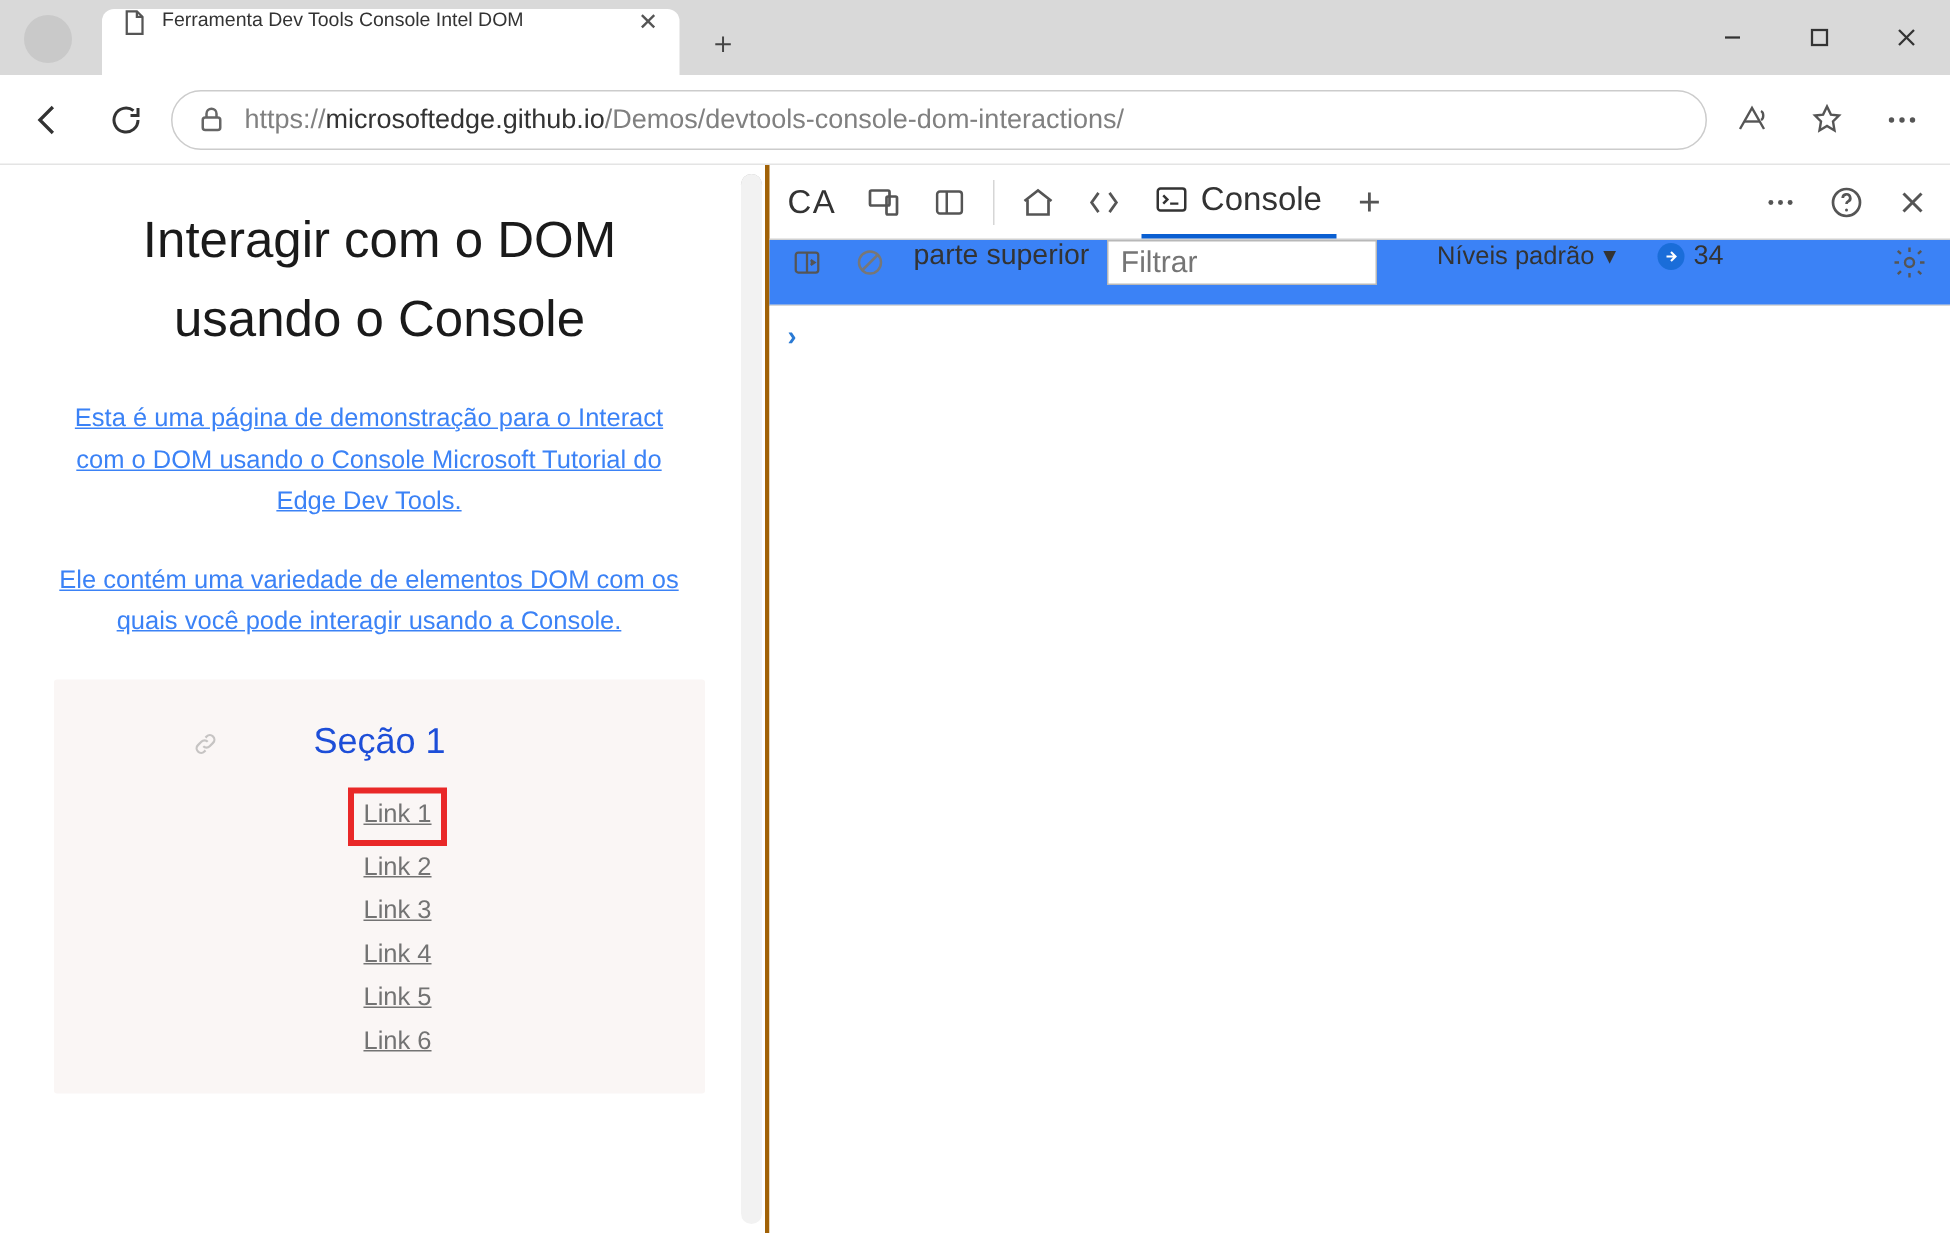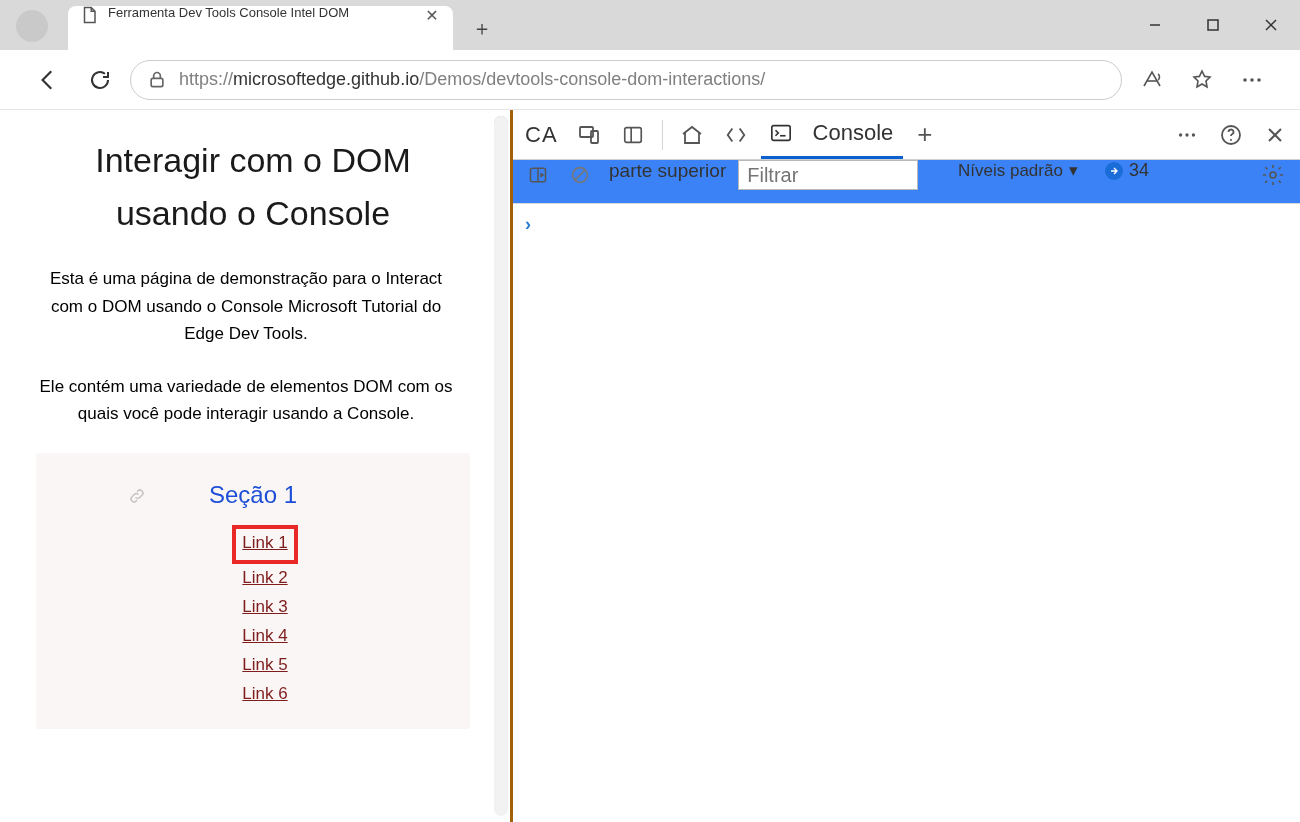--- a/index.html
+++ b/index.html
@@ -11,51 +11,51 @@
   .tab { position: absolute; left: 68px; top: 6px; height: 44px; width: 385px; background: #fff; border-radius: 8px 8px 0 0; display: flex; align-items: flex-start; padding: 0 12px; gap: 10px; }
   .tab .file-icon { width: 18px; height: 18px; }
   .tab-title-wrap { flex: 1; display: flex; flex-direction: column; line-height: 1.05; overflow: hidden; }
   .tab-title1 { font-size: 13px; color: #333; white-space: nowrap; overflow: hidden; text-overflow: ellipsis; }
   .tab .close { width: 18px; height: 18px; display:flex; align-items:center; justify-content:center; color:#555; font-size:16px; }
   .new-tab { position: absolute; left: 468px; top: 14px; width: 28px; height: 28px; display:flex; align-items:center; justify-content:center; color:#444; font-size:20px; }
   .win-controls { position: absolute; right: 0; top: 0; height: 50px; display: flex; }
   .win-btn { width: 58px; height: 50px; display:flex; align-items:center; justify-content:center; color:#333; font-size:14px; }
 
   
-  .addrbar { height: 60px; background: #fff; display: flex; align-items: center; padding: 0 26px; gap: 8px; border-bottom: 1px solid #e4e4e4; }
+  .addrbar { height: 60px; background: #fff; display: flex; align-items: center; padding: 0 10px; gap: 8px; border-bottom: 1px solid #e4e4e4; }
   .icon-btn { width: 44px; height: 44px; display:flex; align-items:center; justify-content:center; color:#424242; border-radius: 6px; }
   .url-box { flex: 1; height: 40px; border: 1px solid #ccc; border-radius: 20px; display: flex; align-items: center; padding: 0 16px; gap: 12px; background:#fff; }
   .url-text { font-size: 18px; color: #808080; white-space: nowrap; }
   .url-text .host { color: #333; }
   .addr-right { display:flex; gap:6px; align-items:center; }
 
   
   .main { display: flex; height: calc(822px - 50px - 60px); }
 
   
   .pane-left { width: 510px; position: relative; background:#fff; }
   .pane-left .scroll { position:absolute; inset:6px 10px 6px 6px; overflow:hidden; padding: 18px 30px 0 30px; text-align: center; }
   .pane-left::after { content:""; position:absolute; right:2px; top:6px; width:14px; height:calc(100% - 12px); background:#f2f2f2; border-radius:7px; }
   .scroll-thumb { position:absolute; right:2px; top:6px; width:14px; height:160px; background:#bcbcbc; border-radius:7px; }
   .pane-left h1 { font-size: 34px; font-weight: 400; line-height: 1.55; margin-bottom: 26px; color:#1a1a1a; }
-  .pane-left p { font-size: 17px; color:#000000; line-height:1.6; margin-bottom: 26px; max-width: 420px; }
+  .pane-left p { font-size: 17px; color:#3b82f6; line-height:1.6; margin-bottom: 26px; max-width: 420px; text-decoration: underline; }
   .section-box { background:#faf6f5; border-radius:2px; padding: 28px 120px 20px 120px; margin-top:10px; }
   .section-title { font-size:24px; font-weight:400; color:#1d4ed8; position:relative; }
   .section-title .link-ico { position:absolute; left:-28px; top:6px; opacity:.45; }
   .link-list { margin-top:16px; padding-left: 24px; }
-  .link-list a { display:block; color:#7f1d1d; text-decoration:underline; font-size:17px; line-height:1.7; }
+  .link-list a { display:block; color:#737373; text-decoration:underline; font-size:17px; line-height:1.7; }
   .link-hl { display:inline-block; border:4px solid #e92828; padding:0 6px 2px 6px; }
 
   
   .pane-dev { flex:1; display:flex; flex-direction:column; background:#fff; border-left:3px solid #a16207; }
   .dev-tabs { height:50px; display:flex; align-items:center; gap:6px; padding: 0 6px; border-bottom:1px solid #d0d0d0; position:relative; }
   .dev-ca { font-size:22px; font-weight:400; padding:0 6px; color:#333; letter-spacing:1px; }
   .dev-tab-btn { width:38px; height:38px; display:flex; align-items:center; justify-content:center; color:#555; }
   .dev-divider { width:1px; height:30px; background:#d6d6d6; margin:0 4px; }
-  .dev-console-tab { display:flex; align-items:center; gap:20px; height:48px; padding:0 10px 0 8px; border-bottom:3px solid #0a5fd1; font-size:22px; color:#333; }
+  .dev-console-tab { display:flex; align-items:center; gap:8px; height:48px; padding:0 10px 0 8px; border-bottom:3px solid #0a5fd1; font-size:22px; color:#333; }
   .dev-plus { font-size:26px; color:#555; padding:0 8px; }
   .dev-right { position:absolute; right:6px; top:0; height:50px; display:flex; align-items:center; gap:6px; }
 
   .dev-toolbar { height:44px; background:#3b82f6; border-bottom:1px solid #d8d8d8; display:flex; padding:0 8px; gap:8px; position:relative; }
   .tb-btn { width:34px; height:30px; display:flex; align-items:center; justify-content:center; color:#555; }
   .ctx-label { font-size:19px; color:#333; padding:0 4px; }
   .filter-input { width:180px; height:30px; border:1px solid #b8b8b8; padding:2px 8px; font-size:20px; color:#666; background:#fff; }
   .levels { position:absolute; left:445px; font-size:17px; color:#333; display:flex; align-items:center; gap:6px; }
   .issues { position:absolute; left:592px; display:flex; align-items:center; gap:6px; color:#333; font-size:18px; }
   .issue-dot { width:18px; height:18px; border-radius:50%; background:#1a6dd9; display:flex; align-items:center; justify-content:center; }

